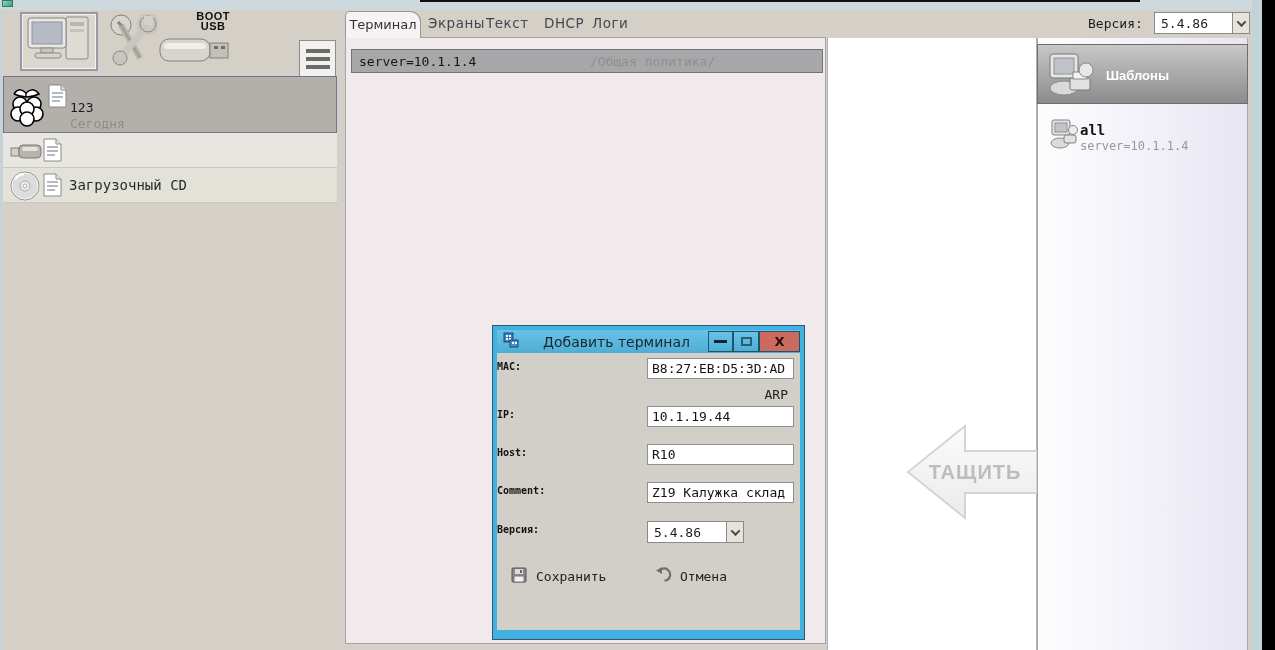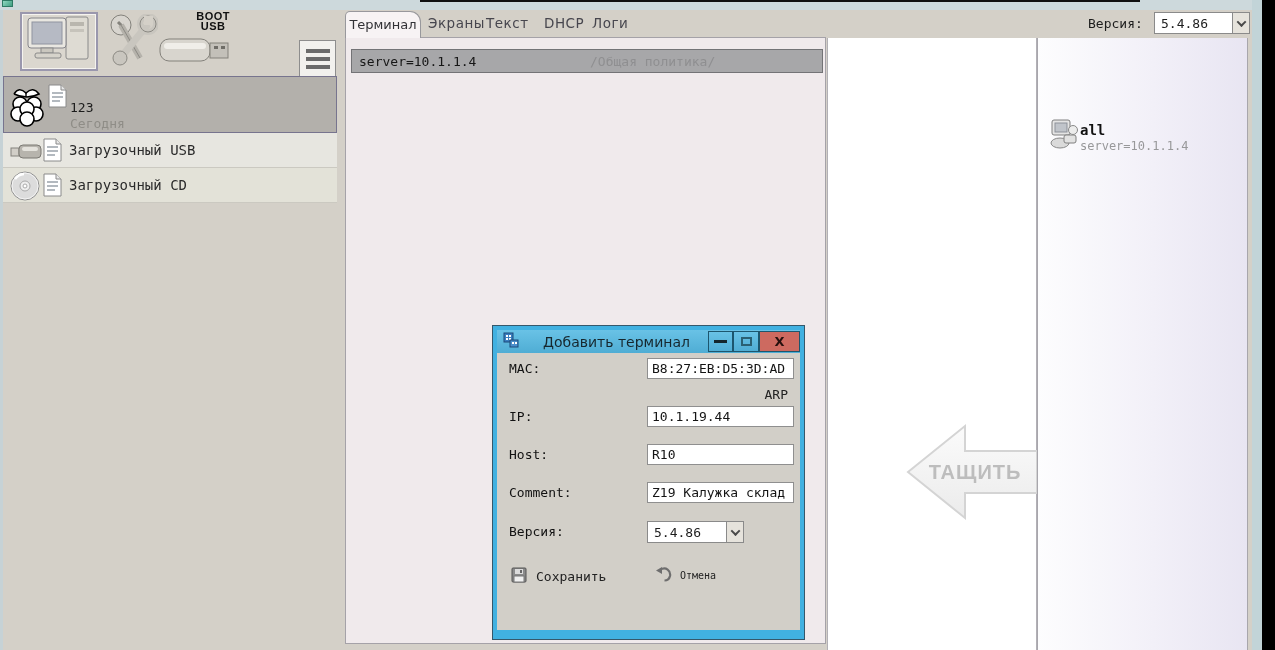--- a/index.html
+++ b/index.html
@@ -72,26 +72,26 @@
   .dlg-titlebar { height:23px; background:linear-gradient(180deg,#69c2e6,#4fadd4); display:flex; align-items:center; padding-left:6px; }
   .dlg-title { margin-left:24px; font-family:"DejaVu Sans",sans-serif; font-size:14px; color:#16272e; }
   .dlg-winbtns { margin-left:auto; display:flex; height:21px; }
   .dlg-btn { border:1px solid #1c566e; display:flex; align-items:center; justify-content:center; cursor:pointer; }
   .dlg-min { width:25px; background:linear-gradient(180deg,#69c2e6,#4fadd4); }
   .dlg-min-bar { width:13px; height:3px; background:#14262c; }
   .dlg-max { width:26px; background:linear-gradient(180deg,#69c2e6,#4fadd4); }
   .dlg-max-box { width:11px; height:9px; border:2px solid #2a6073; }
   .dlg-close { width:41px; background:#cd6a60; font-family:"DejaVu Sans",sans-serif; font-weight:bold; font-size:13px; color:#26100e; }
   .dlg-body { position:relative; height:277px; }
-  .dlg-label { position:absolute; left:12px; font-weight:normal; font-size:13px; color:#121212; }
+  .dlg-label { position:absolute; left:0; font-weight:bold; font-size:10px; color:#121212; }
   .dlg-input { position:absolute; left:150px; width:147px; height:21px; border:1px solid #8f8f8f; background:#fff; font-family:"DejaVu Sans Mono",monospace; font-size:13px; color:#141414; padding:1px 4px; }
   .arp-link { position:absolute; right:12px; top:34px; font-size:13px; color:#222; cursor:pointer; }
   .dlg-select { position:absolute; left:150px; top:168px; width:97px; height:22px; }
   .dlg-actions-save { position:absolute; left:14px; top:214px; display:flex; align-items:center; gap:9px; cursor:pointer; font-size:13px; color:#222; }
-  .dlg-actions-cancel { position:absolute; left:158px; top:214px; display:flex; align-items:center; gap:8px; cursor:pointer; font-size:10px; color:#222; }
+  .dlg-actions-cancel { position:absolute; left:158px; top:214px; display:flex; align-items:center; gap:8px; cursor:pointer; font-size:13px; color:#222; }
 </style>
 </head>
 <body>
 
 <div class="screen">
 
   <div class="abs top-strip"></div>
   <div class="abs top-line"></div>
   <div class="abs mini-win-icon"></div>
   <div class="abs right-blue-strip"></div>
@@ -187,21 +187,20 @@
     </span>
     <span style="position:absolute; left:40px; top:5px;">
       <svg width="19" height="24" viewBox="0 0 19 24">
         <path d="M1 1 L13 1 L18 6 L18 23 L1 23 Z" fill="#fff" stroke="#8a8a8a"></path>
         <path d="M13 1 L13 6 L18 6" fill="#e8e8e8" stroke="#8a8a8a"></path>
         <line x1="4" y1="9" x2="15" y2="9" stroke="#9aa2aa" stroke-width="1.5"></line>
         <line x1="4" y1="13" x2="15" y2="13" stroke="#9aa2aa" stroke-width="1.5"></line>
         <line x1="4" y1="17" x2="12" y2="17" stroke="#9aa2aa" stroke-width="1.5"></line>
       </svg>
     </span>
-    <div class="row-label">Загрузочный USB</div>
   </div>
 
   <div class="abs side-row row-cd">
     <span style="position:absolute; left:7px; top:3px;">
       <svg width="30" height="30" viewBox="0 0 30 30">
         <circle cx="15" cy="15" r="14" fill="#dcdcdc" stroke="#909090"></circle>
         <circle cx="15" cy="15" r="13" fill="none" stroke="#f4f4f4"></circle>
         <circle cx="15" cy="15" r="5" fill="#efefef" stroke="#aaa"></circle>
         <circle cx="15" cy="15" r="2" fill="#fff" stroke="#aaa"></circle>
         <path d="M5 8 A12 12 0 0 1 14 3" stroke="#ffffff" stroke-width="2.5" fill="none"></path>
@@ -247,20 +246,33 @@
           <stop offset="0" stop-color="#fbfbfb"></stop>
             <stop offset="1" stop-color="#ebebeb"></stop>
         </linearGradient>
       </defs>
       <polygon points="3,54 60,8 60,33 132,33 132,75 60,75 60,100" fill="url(#ag)" stroke="#d4d4d4" stroke-width="2"></polygon>
       <text x="70" y="61" text-anchor="middle" font-family="Liberation Sans,sans-serif" font-weight="bold" font-size="20" letter-spacing="1" fill="#bdbdbd">ТАЩИТЬ</text>
     </svg>
   </div>
 
   <div class="abs right-panel"></div>
+  <div class="abs tpl-header">
+    <span style="position:absolute; left:10px; top:7px;">
+      <svg width="48" height="46" viewBox="0 0 48 46">
+        <rect x="2" y="2" width="28" height="24" rx="3" fill="#e6e6e6" stroke="#777"></rect>
+        <rect x="6" y="6" width="20" height="16" fill="#bfc3c9" stroke="#8d9199"></rect>
+        <ellipse cx="16" cy="36" rx="14" ry="7" fill="#d9d9d9" stroke="#888"></ellipse>
+        <rect x="22" y="26" width="20" height="12" rx="2" fill="#e2e2e2" stroke="#777"></rect>
+        <rect x="25" y="20" width="14" height="7" fill="#f2f2f2" stroke="#888"></rect>
+        <circle cx="38" cy="18" r="7" fill="#e8e8e8" stroke="#888"></circle>
+      </svg>
+    </span>
+    <span class="tpl-header-label">Шаблоны</span>
+  </div>
   <div class="abs tpl-item">
     <span style="position:absolute; left:0; top:2px;">
       <svg width="28" height="32" viewBox="0 0 28 32">
         <rect x="2" y="2" width="18" height="15" rx="2" fill="#e4e4e4" stroke="#808080"></rect>
         <rect x="5" y="5" width="12" height="9" fill="#c0c4ca" stroke="#8d9199"></rect>
         <ellipse cx="10" cy="25" rx="9" ry="5" fill="#dadada" stroke="#888"></ellipse>
         <rect x="14" y="17" width="12" height="8" rx="2" fill="#e2e2e2" stroke="#808080"></rect>
         <circle cx="23" cy="12" r="4.5" fill="#ececec" stroke="#888"></circle>
       </svg>
     </span>

